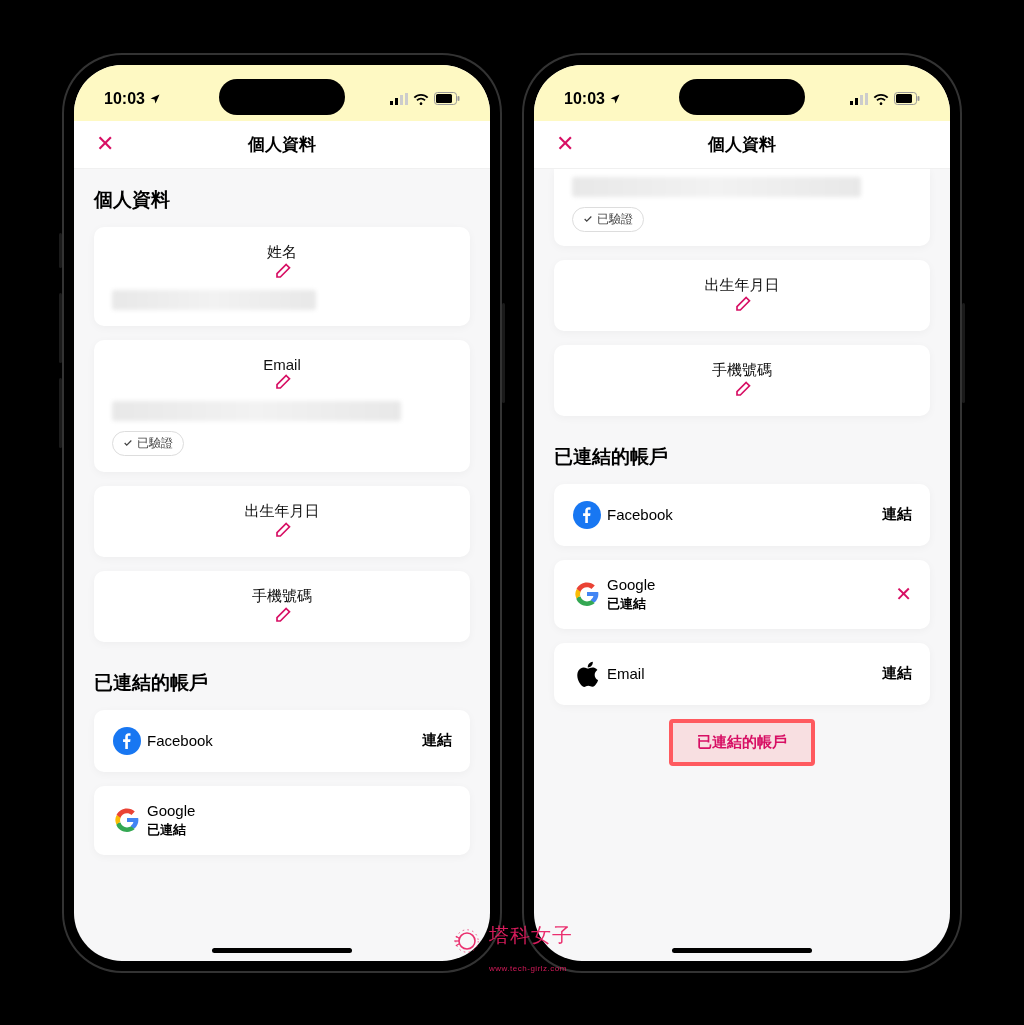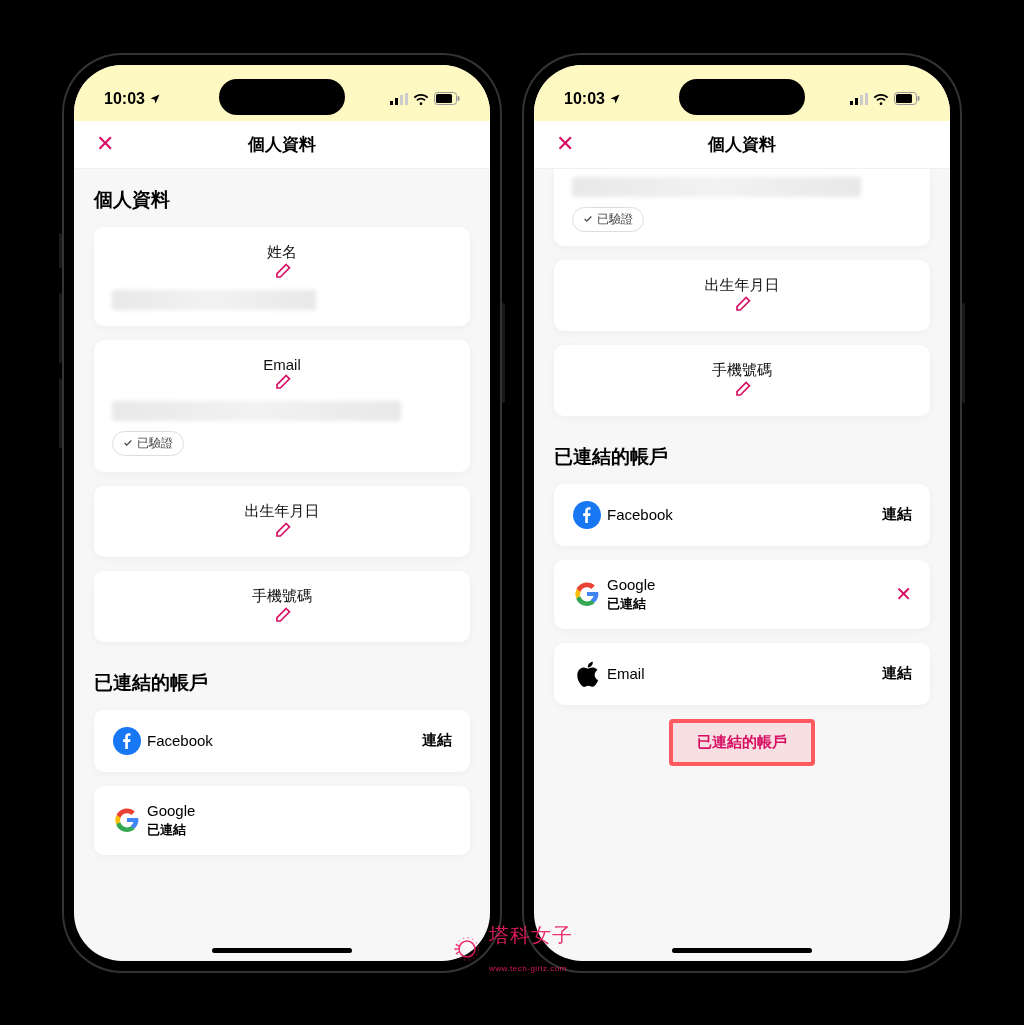--- a/index.html
+++ b/index.html
@@ -172,21 +172,20 @@
     color: #d70f64;
     font-size: 15px;
     font-weight: 700;
   }
   .watermark {
     position: absolute;
     bottom: 52px;
     left: 50%;
     transform: translateX(-50%);
     display: flex;
-    align-items: center;
     gap: 6px;
     z-index: 100;
     opacity: 0.92;
   }
   .wm-text { display: flex; flex-direction: column; line-height: 1; }
   .wm-main { color: #e91e63; font-size: 20px; font-weight: 500; letter-spacing: 1px; }
   .wm-sub { color: #e91e63; font-size: 8px; letter-spacing: 0.5px; margin-top: 20px; }
   .partial-top {
     background: #fff;
     border-radius: 0 0 10px 10px;

